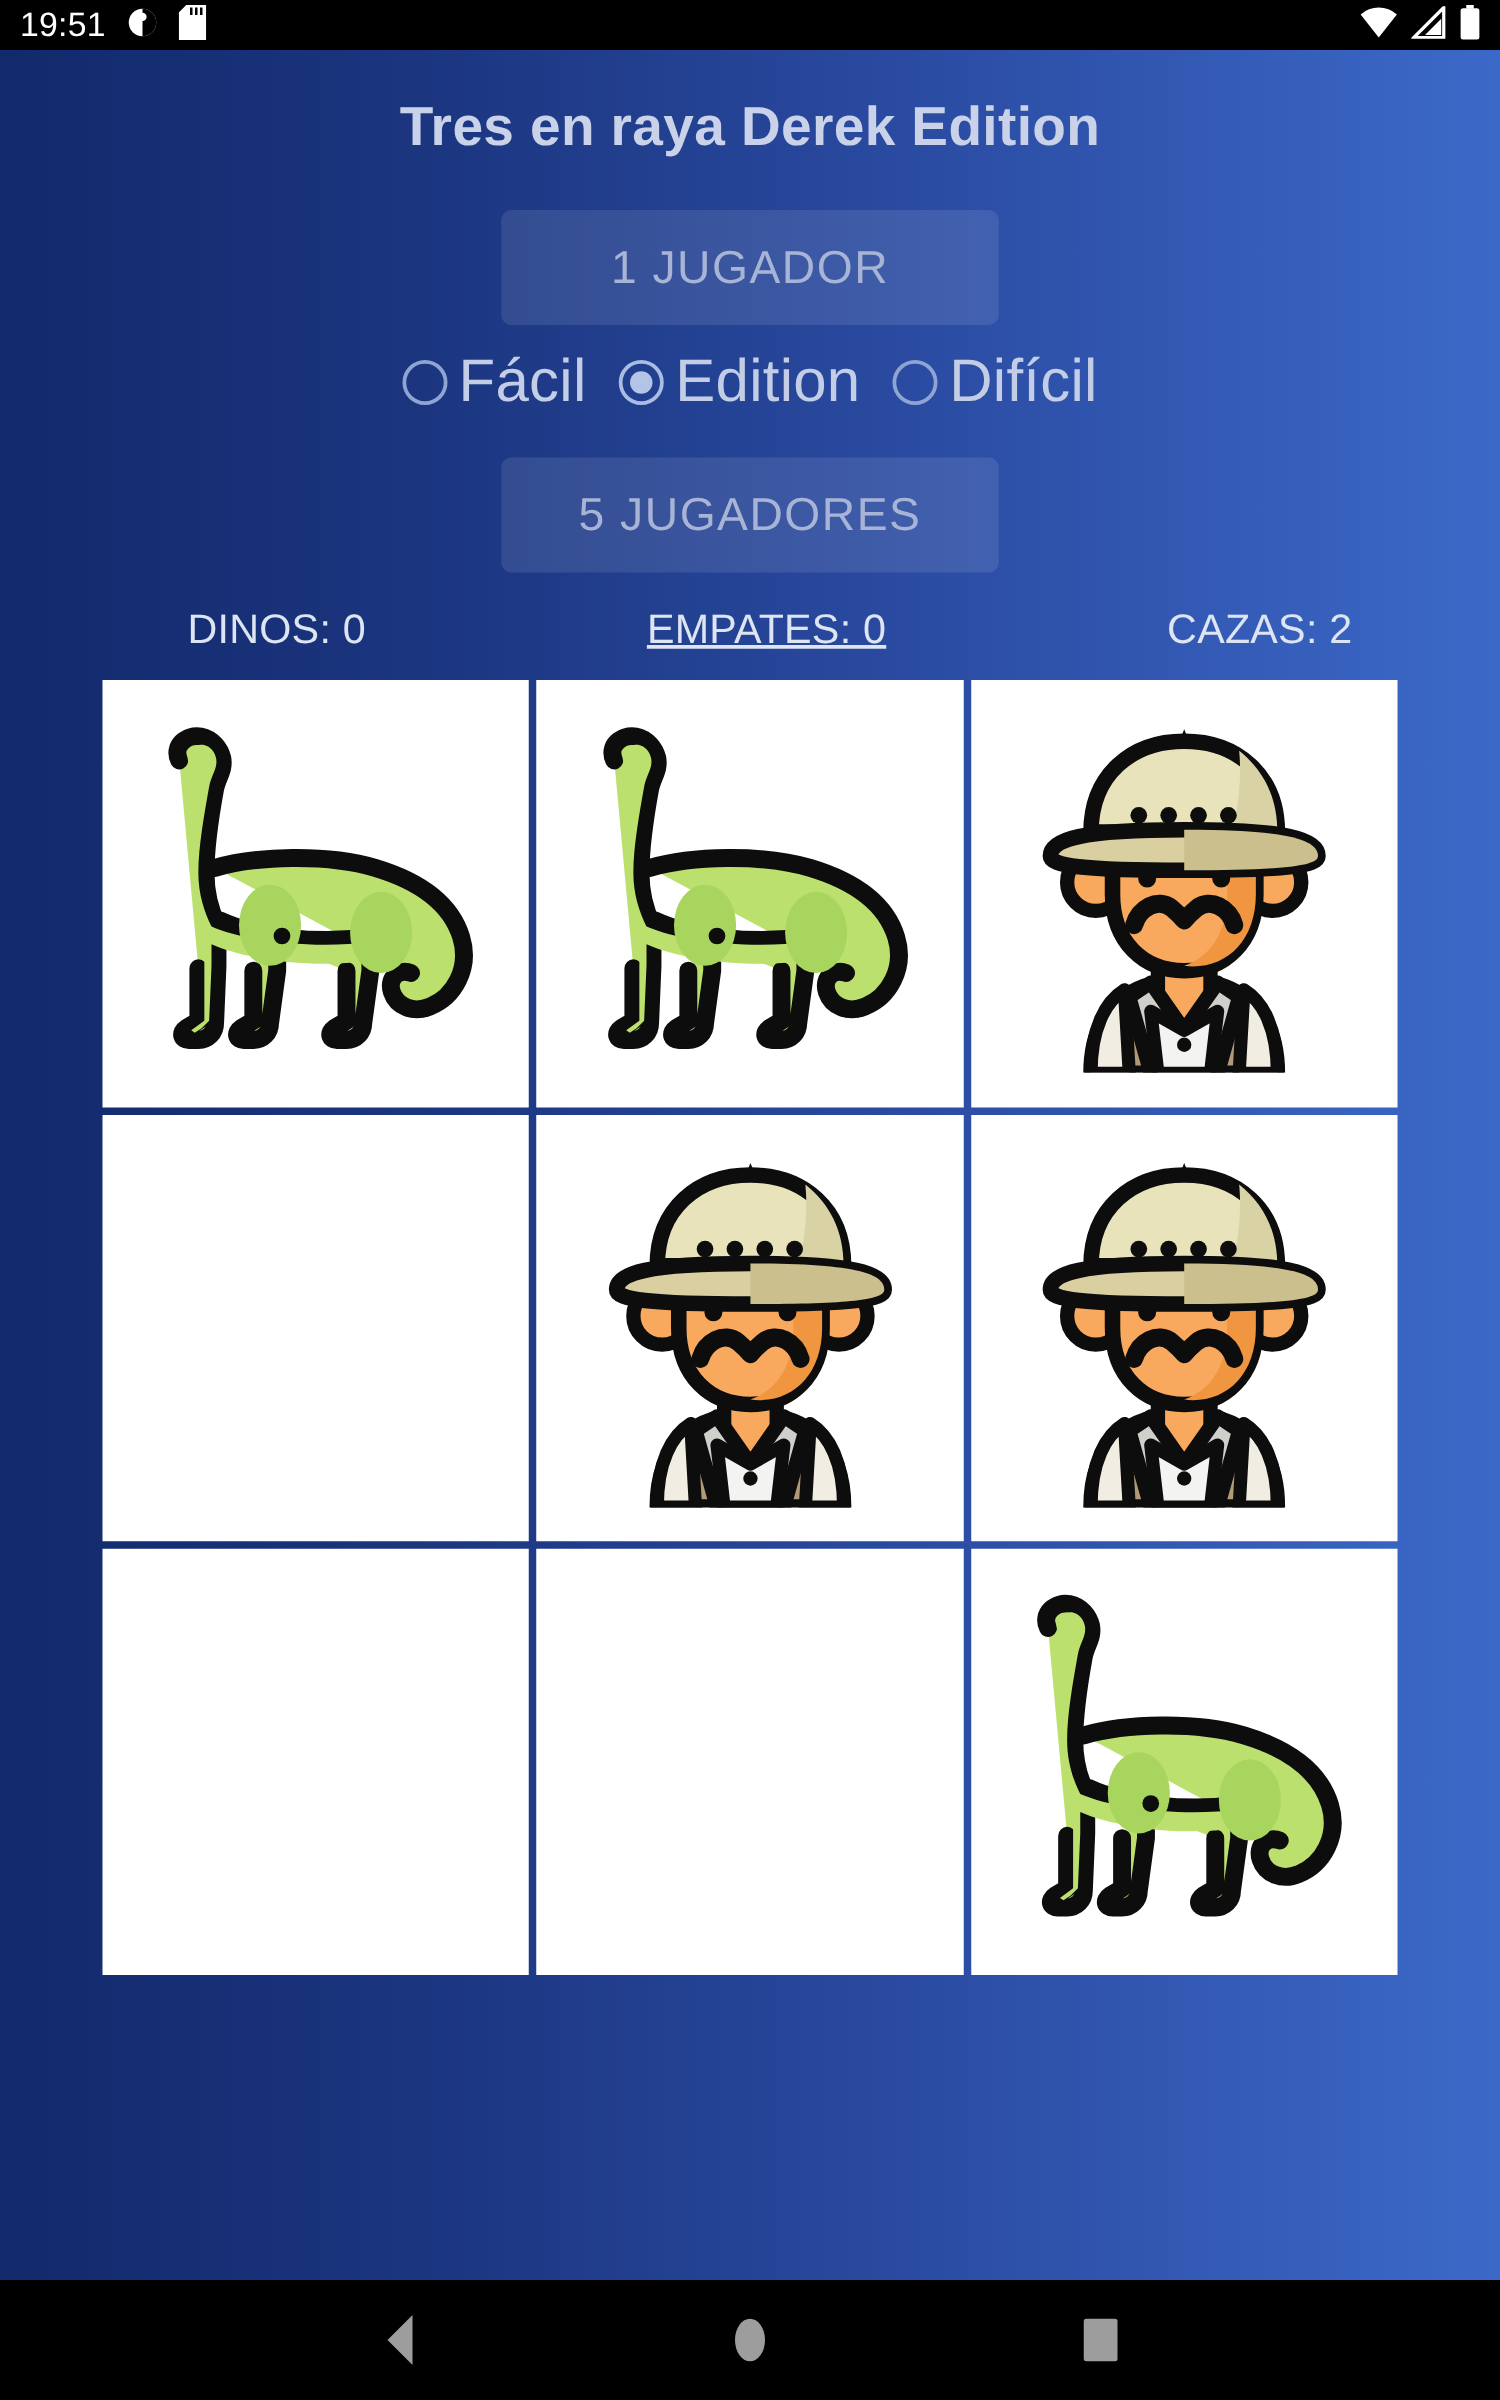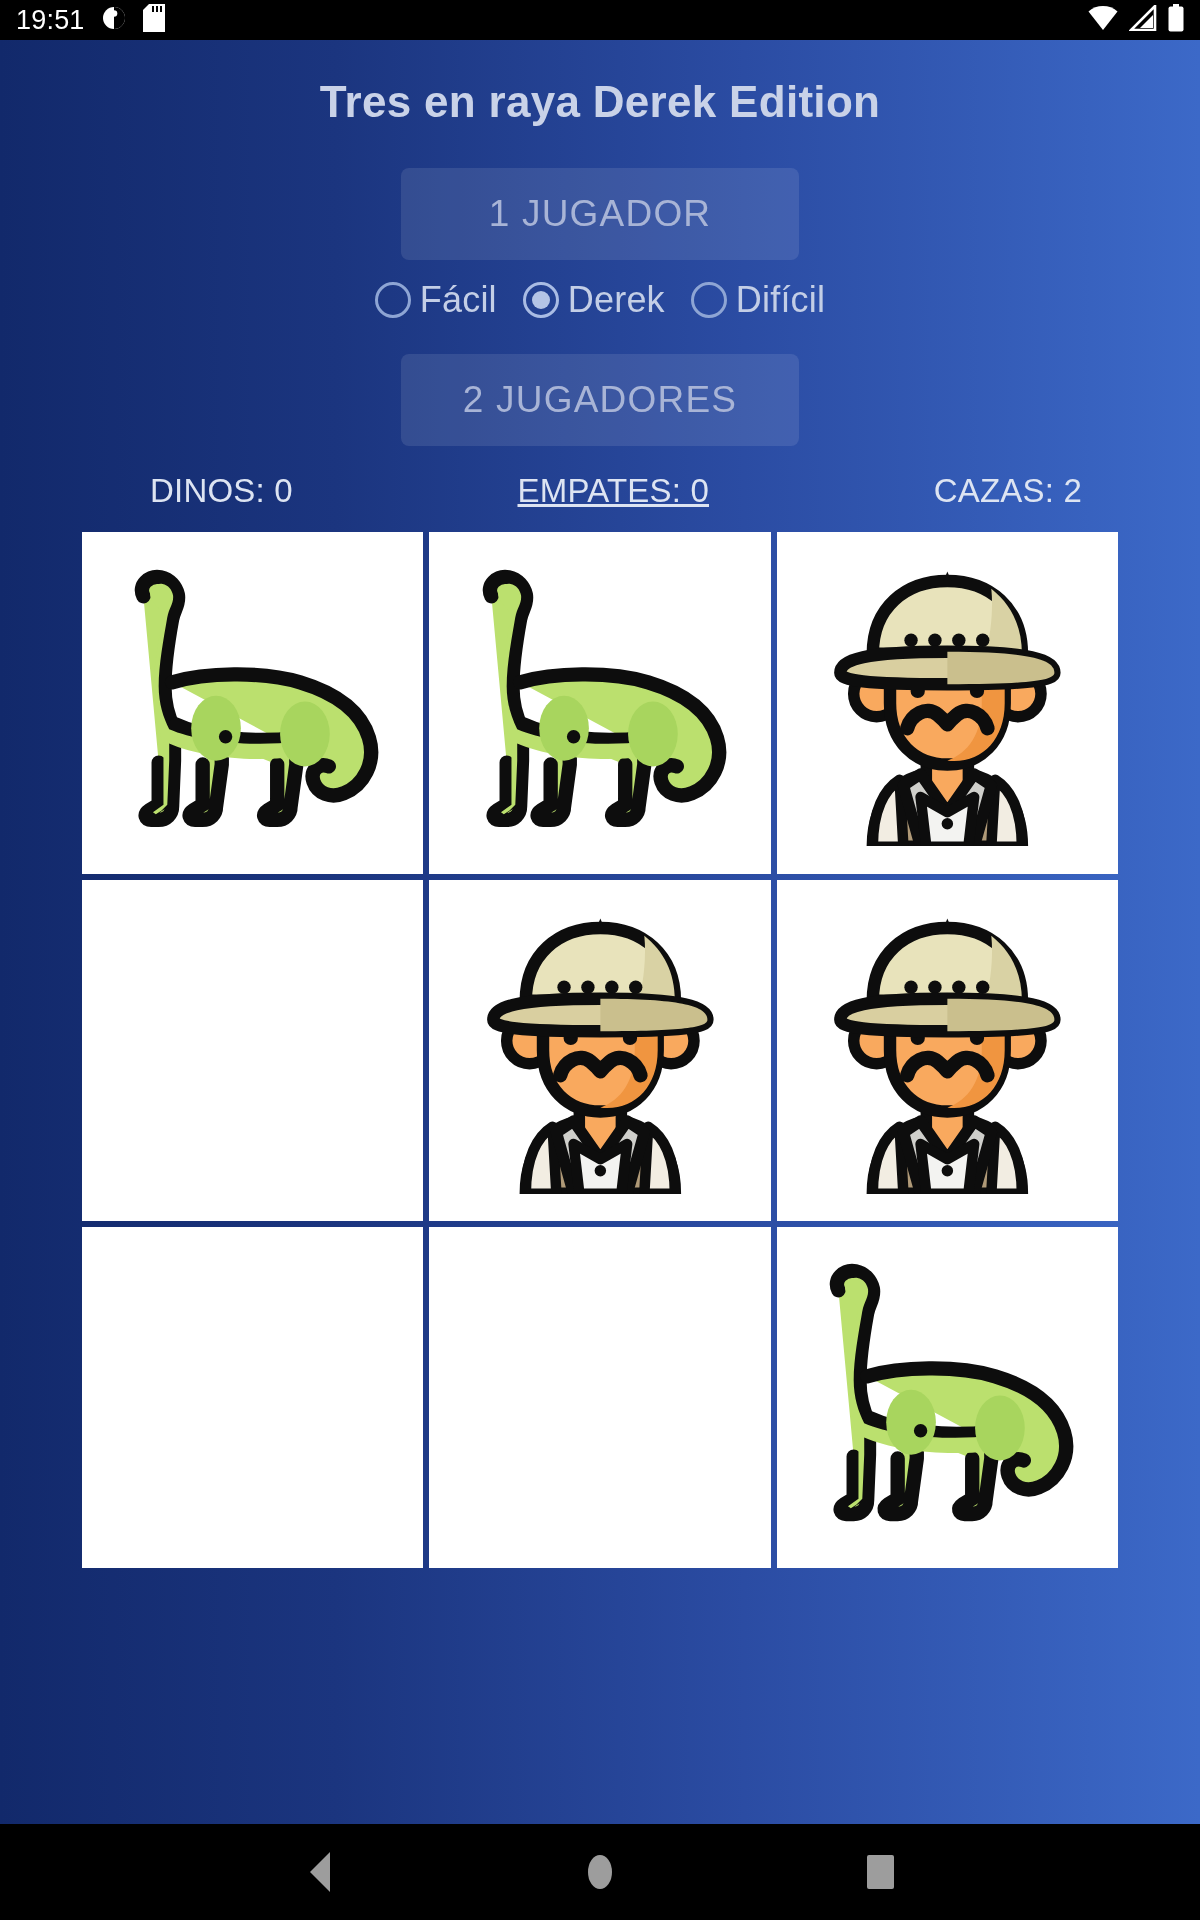--- a/index.html
+++ b/index.html
@@ -129,21 +129,21 @@
     position: absolute;
     left: 50%;
     top: 50%;
     transform: translate(-50%, -50%);
     width: 18px;
     height: 18px;
     border-radius: 50%;
     background: #b4c4e6;
   }
   .radio-label {
-    font-size: 36px;
+    font-size: 48px;
     color: #c3cee6;
     letter-spacing: 0.2px;
     line-height: 1;
   }
 
   
   .scoreboard {
     margin-top: 26px;
     width: 1040px;
     display: flex;
@@ -271,31 +271,31 @@
 
     <div class="radio-group">
 
       <div class="radio-option">
         <span class="radio-mark"></span>
         <span class="radio-label">Fácil</span>
       </div>
 
       <div class="radio-option selected">
         <span class="radio-mark"></span>
-        <span class="radio-label">Derek</span>
+        <span class="radio-label">Edition</span>
       </div>
 
       <div class="radio-option">
         <span class="radio-mark"></span>
         <span class="radio-label">Difícil</span>
       </div>
 
     </div>
 
-    <button class="btn" id="two-players-button">2 JUGADORES</button>
+    <button class="btn" id="two-players-button">5 JUGADORES</button>
 
     <div class="scoreboard">
       <span class="score-item left">DINOS: 0</span>
       <span class="score-item center">EMPATES: 0</span>
       <span class="score-item right">CAZAS: 2</span>
     </div>
 
     <div class="board" id="game-board">
         <div class="cell">
 <svg viewBox="0 0 300 300">

